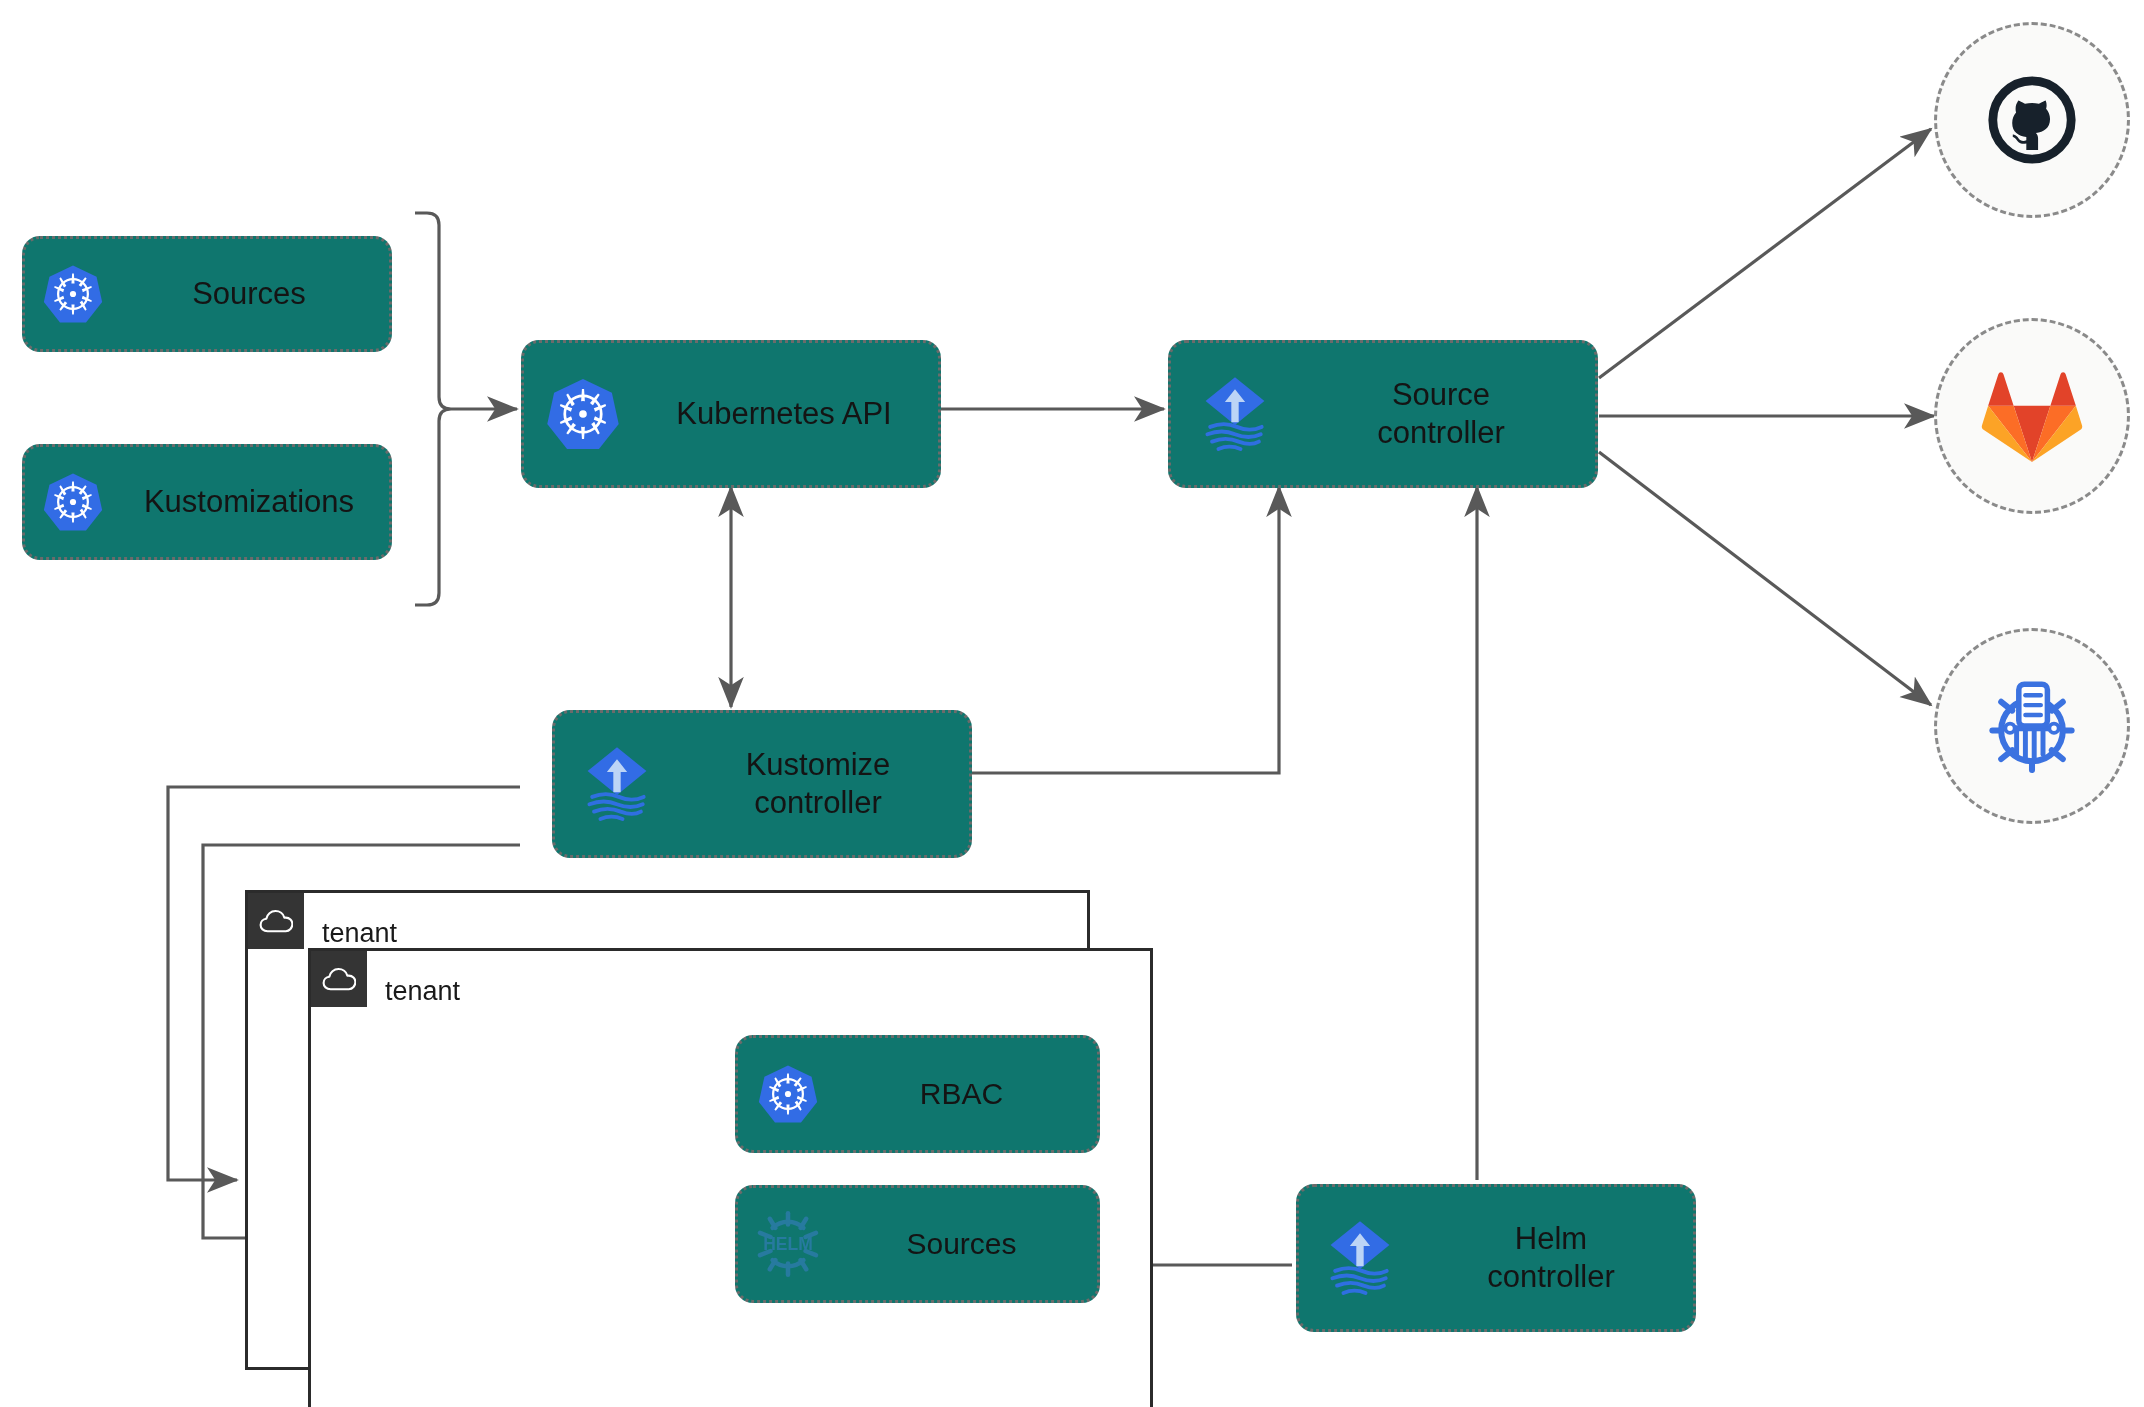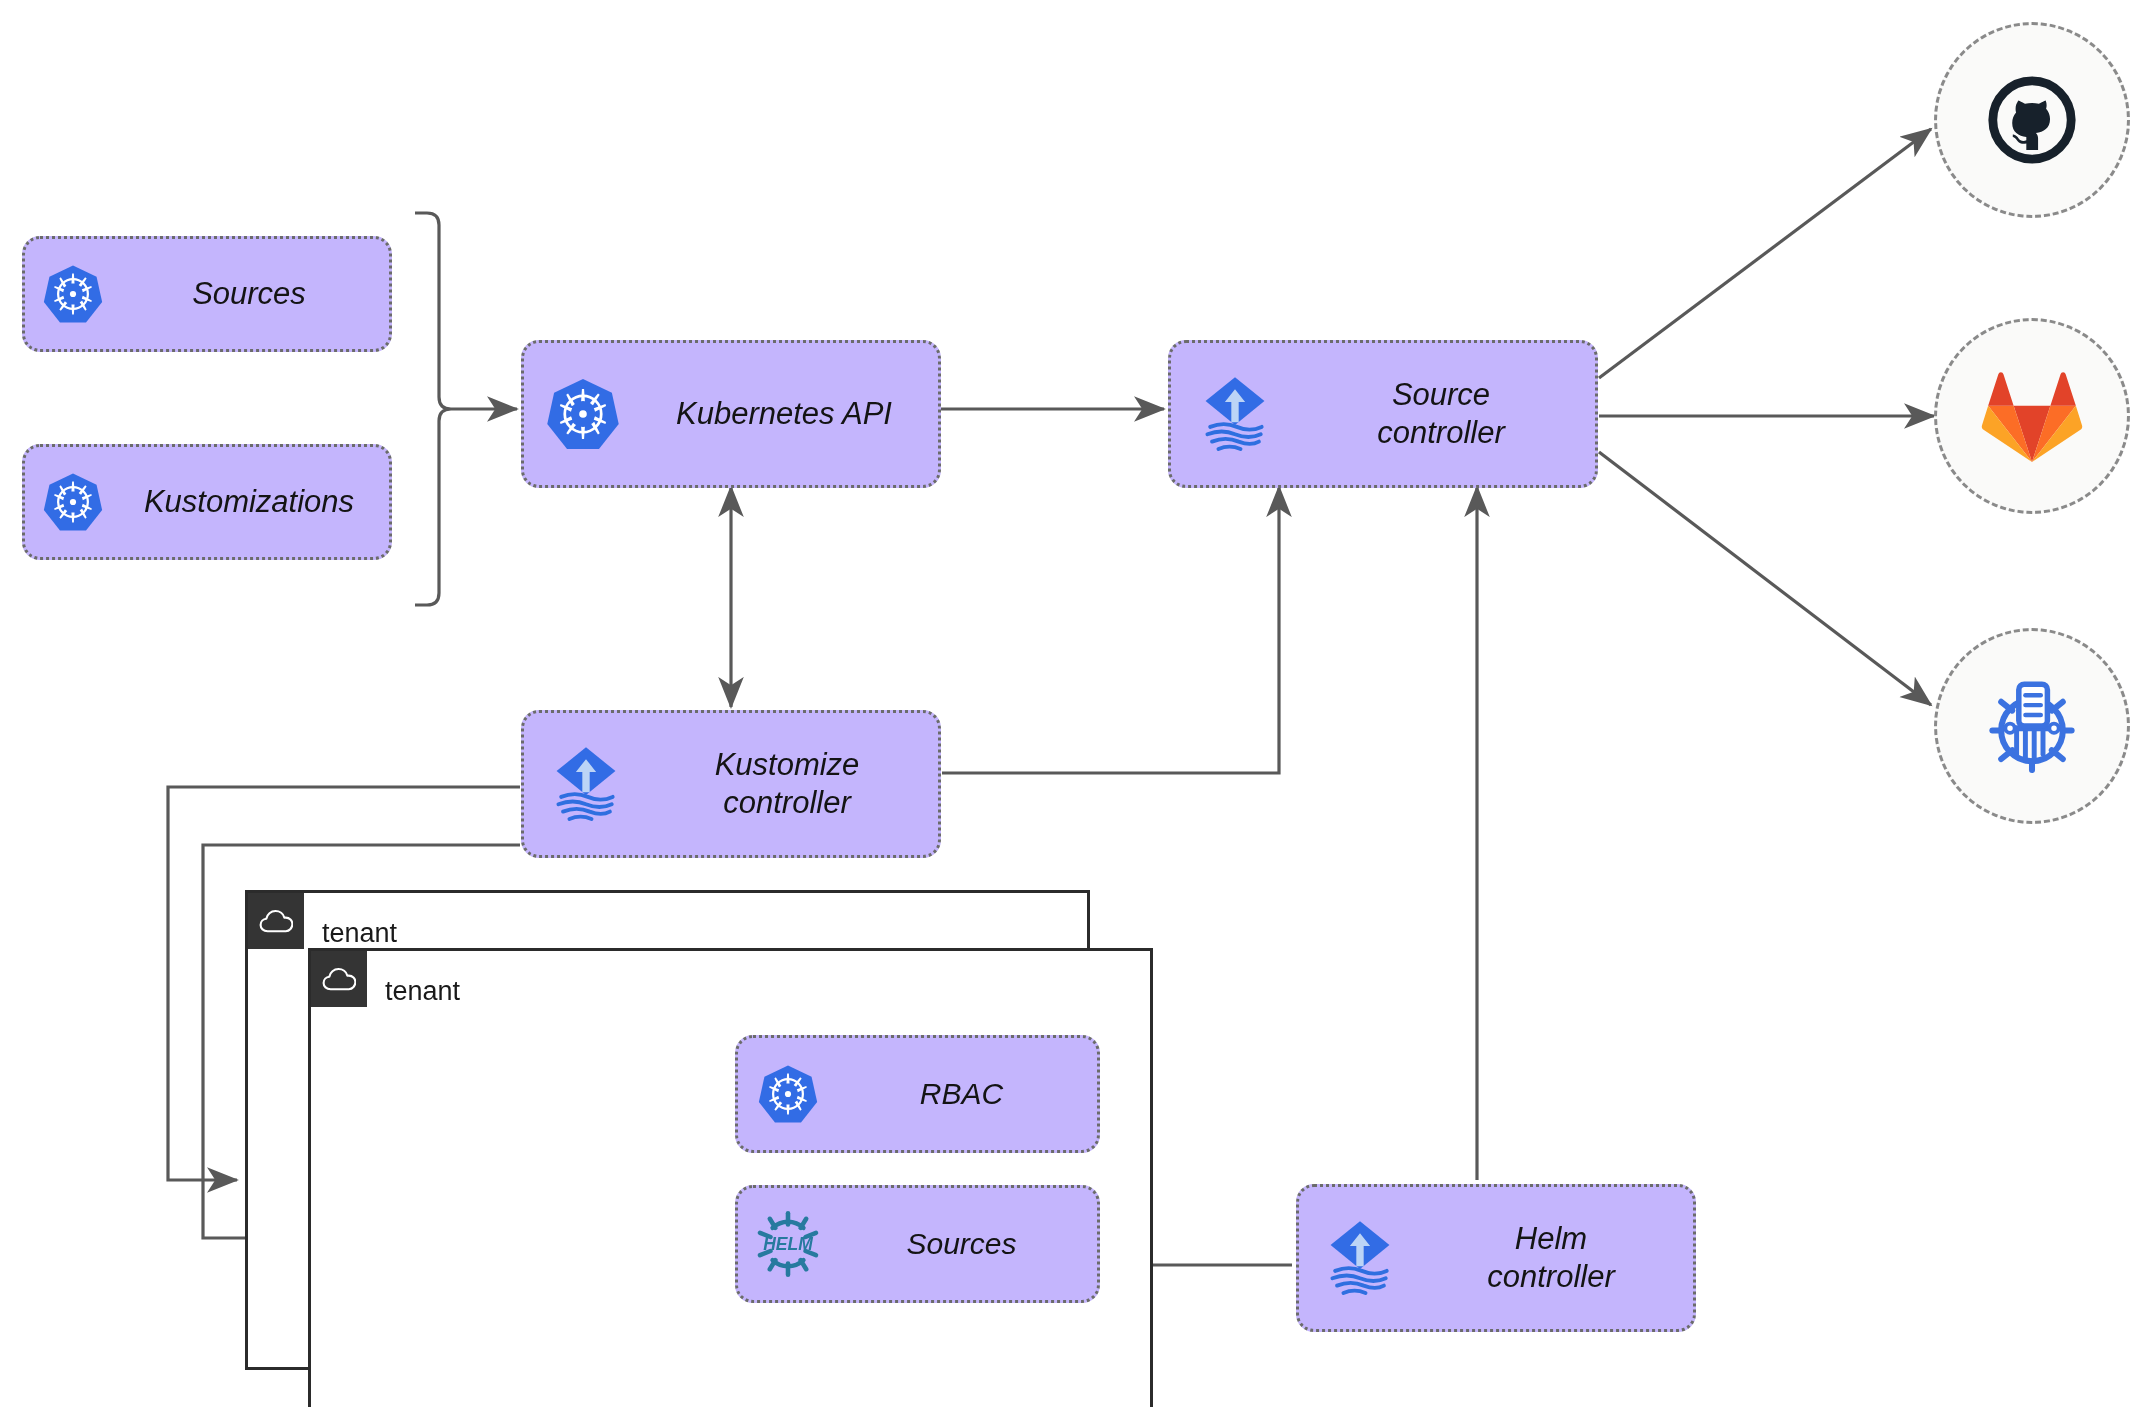--- a/index.html
+++ b/index.html
@@ -26,27 +26,26 @@
     width: 2144px;
     height: 1407px;
     pointer-events: none;
     z-index: 1;
   }
 
   
   .node {
     position: absolute;
     box-sizing: border-box;
-    background: #c4b5fd;
+    background: #0f766e;
     border: 3px dotted #6b6b6b;
     border-radius: 18px;
     display: flex;
     align-items: center;
     z-index: 3;
-    font-style: italic;
   }
   .node .ico {
     flex: 0 0 auto;
     display: flex;
     align-items: center;
     justify-content: center;
   }
   .node .label {
     flex: 1 1 auto;
     text-align: center;
@@ -252,21 +251,21 @@
           <path d="M20 72 Q36 66 50 72 Q65 78 78 72"></path>
           <path d="M25 80 Q40 74 54 80 Q67 85 76 80"></path>
           <path d="M32 88 Q44 83 56 88"></path>
         </g>
       </svg>
     </div>
     <div class="label">Source
 controller</div>
   </div>
 
-  <div class="node" style="left:521px; top:710px; width:420px; height:148px;">
+  <div class="node" style="left:552px; top:710px; width:420px; height:148px;">
     <div class="ico" style="width:124px;">
       <svg width="92" height="92" viewBox="0 0 100 100" xmlns="http://www.w3.org/2000/svg">
         <path d="M50 10 L82 36 L50 62 L18 36 Z" fill="#326ce5"></path>
         <path d="M50 23 L61 37 L54 37 L54 59 L46 59 L46 37 L39 37 Z" fill="#bcd4f6"></path>
         <g stroke="#2f6fe0" stroke-width="4.2" fill="none" stroke-linecap="round">
           <path d="M23 64 Q38 58 52 64 Q66 70 79 64"></path>
           <path d="M20 72 Q36 66 50 72 Q65 78 78 72"></path>
           <path d="M25 80 Q40 74 54 80 Q67 85 76 80"></path>
           <path d="M32 88 Q44 83 56 88"></path>
         </g>

